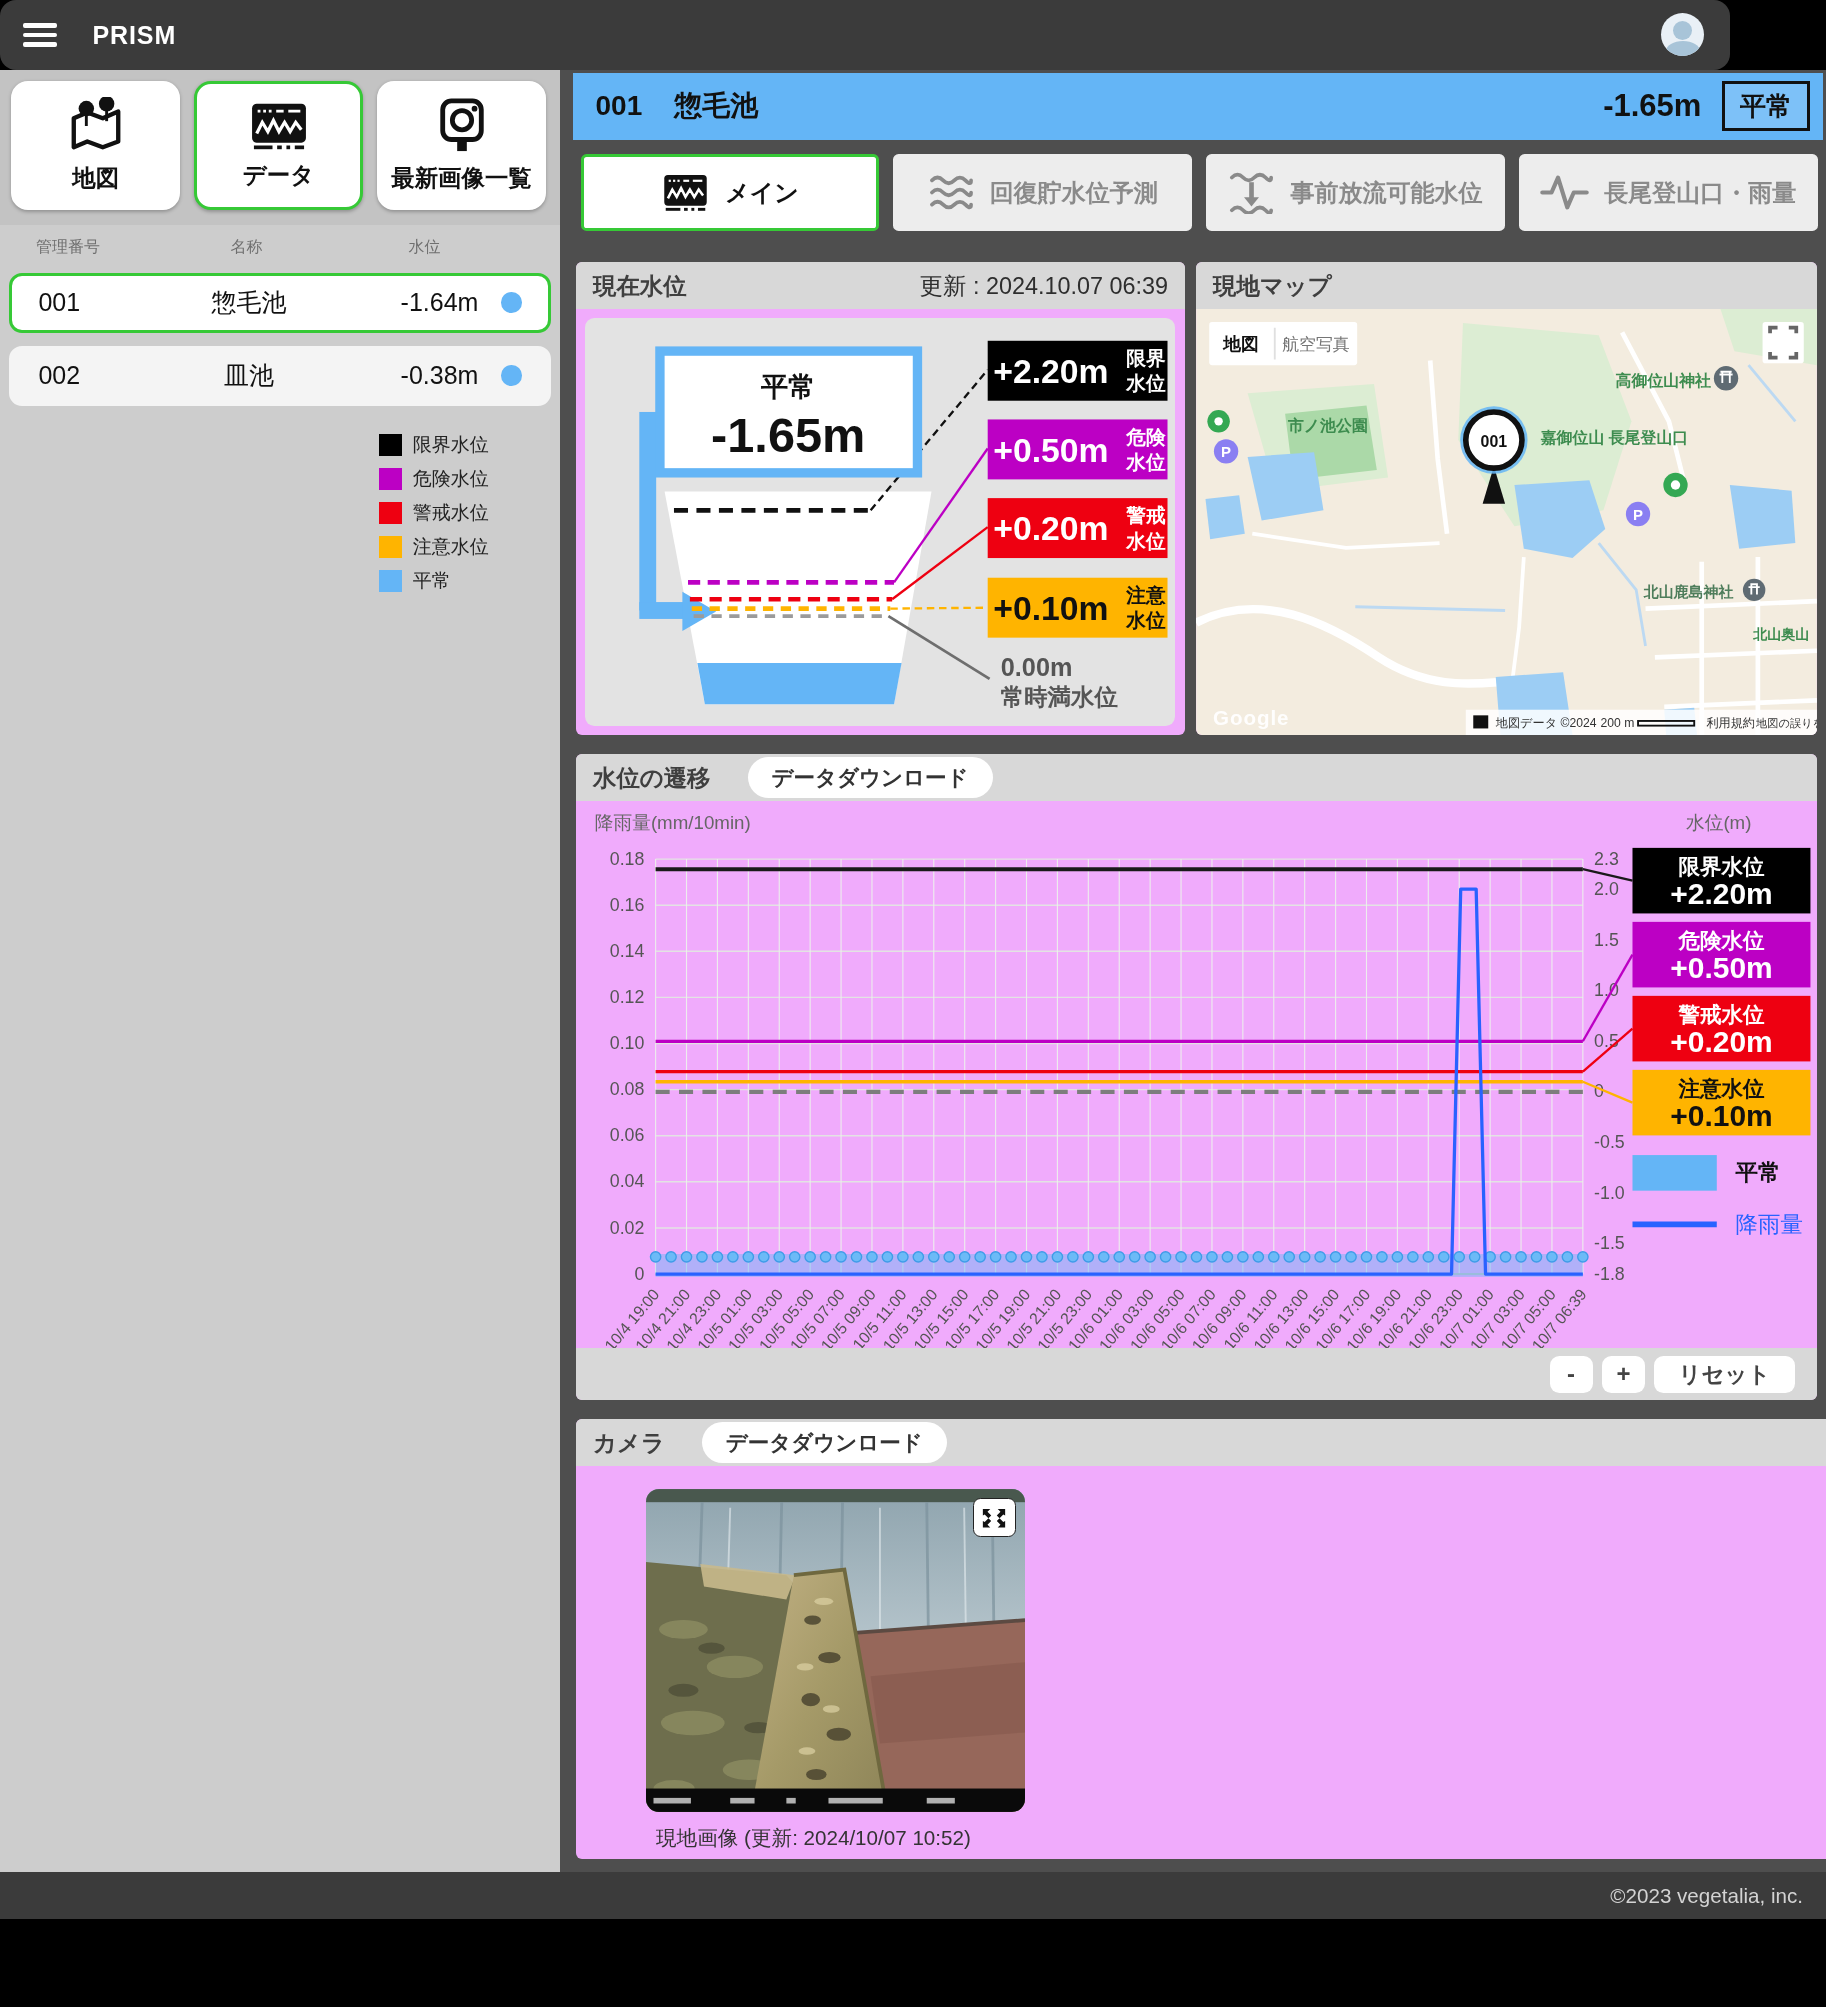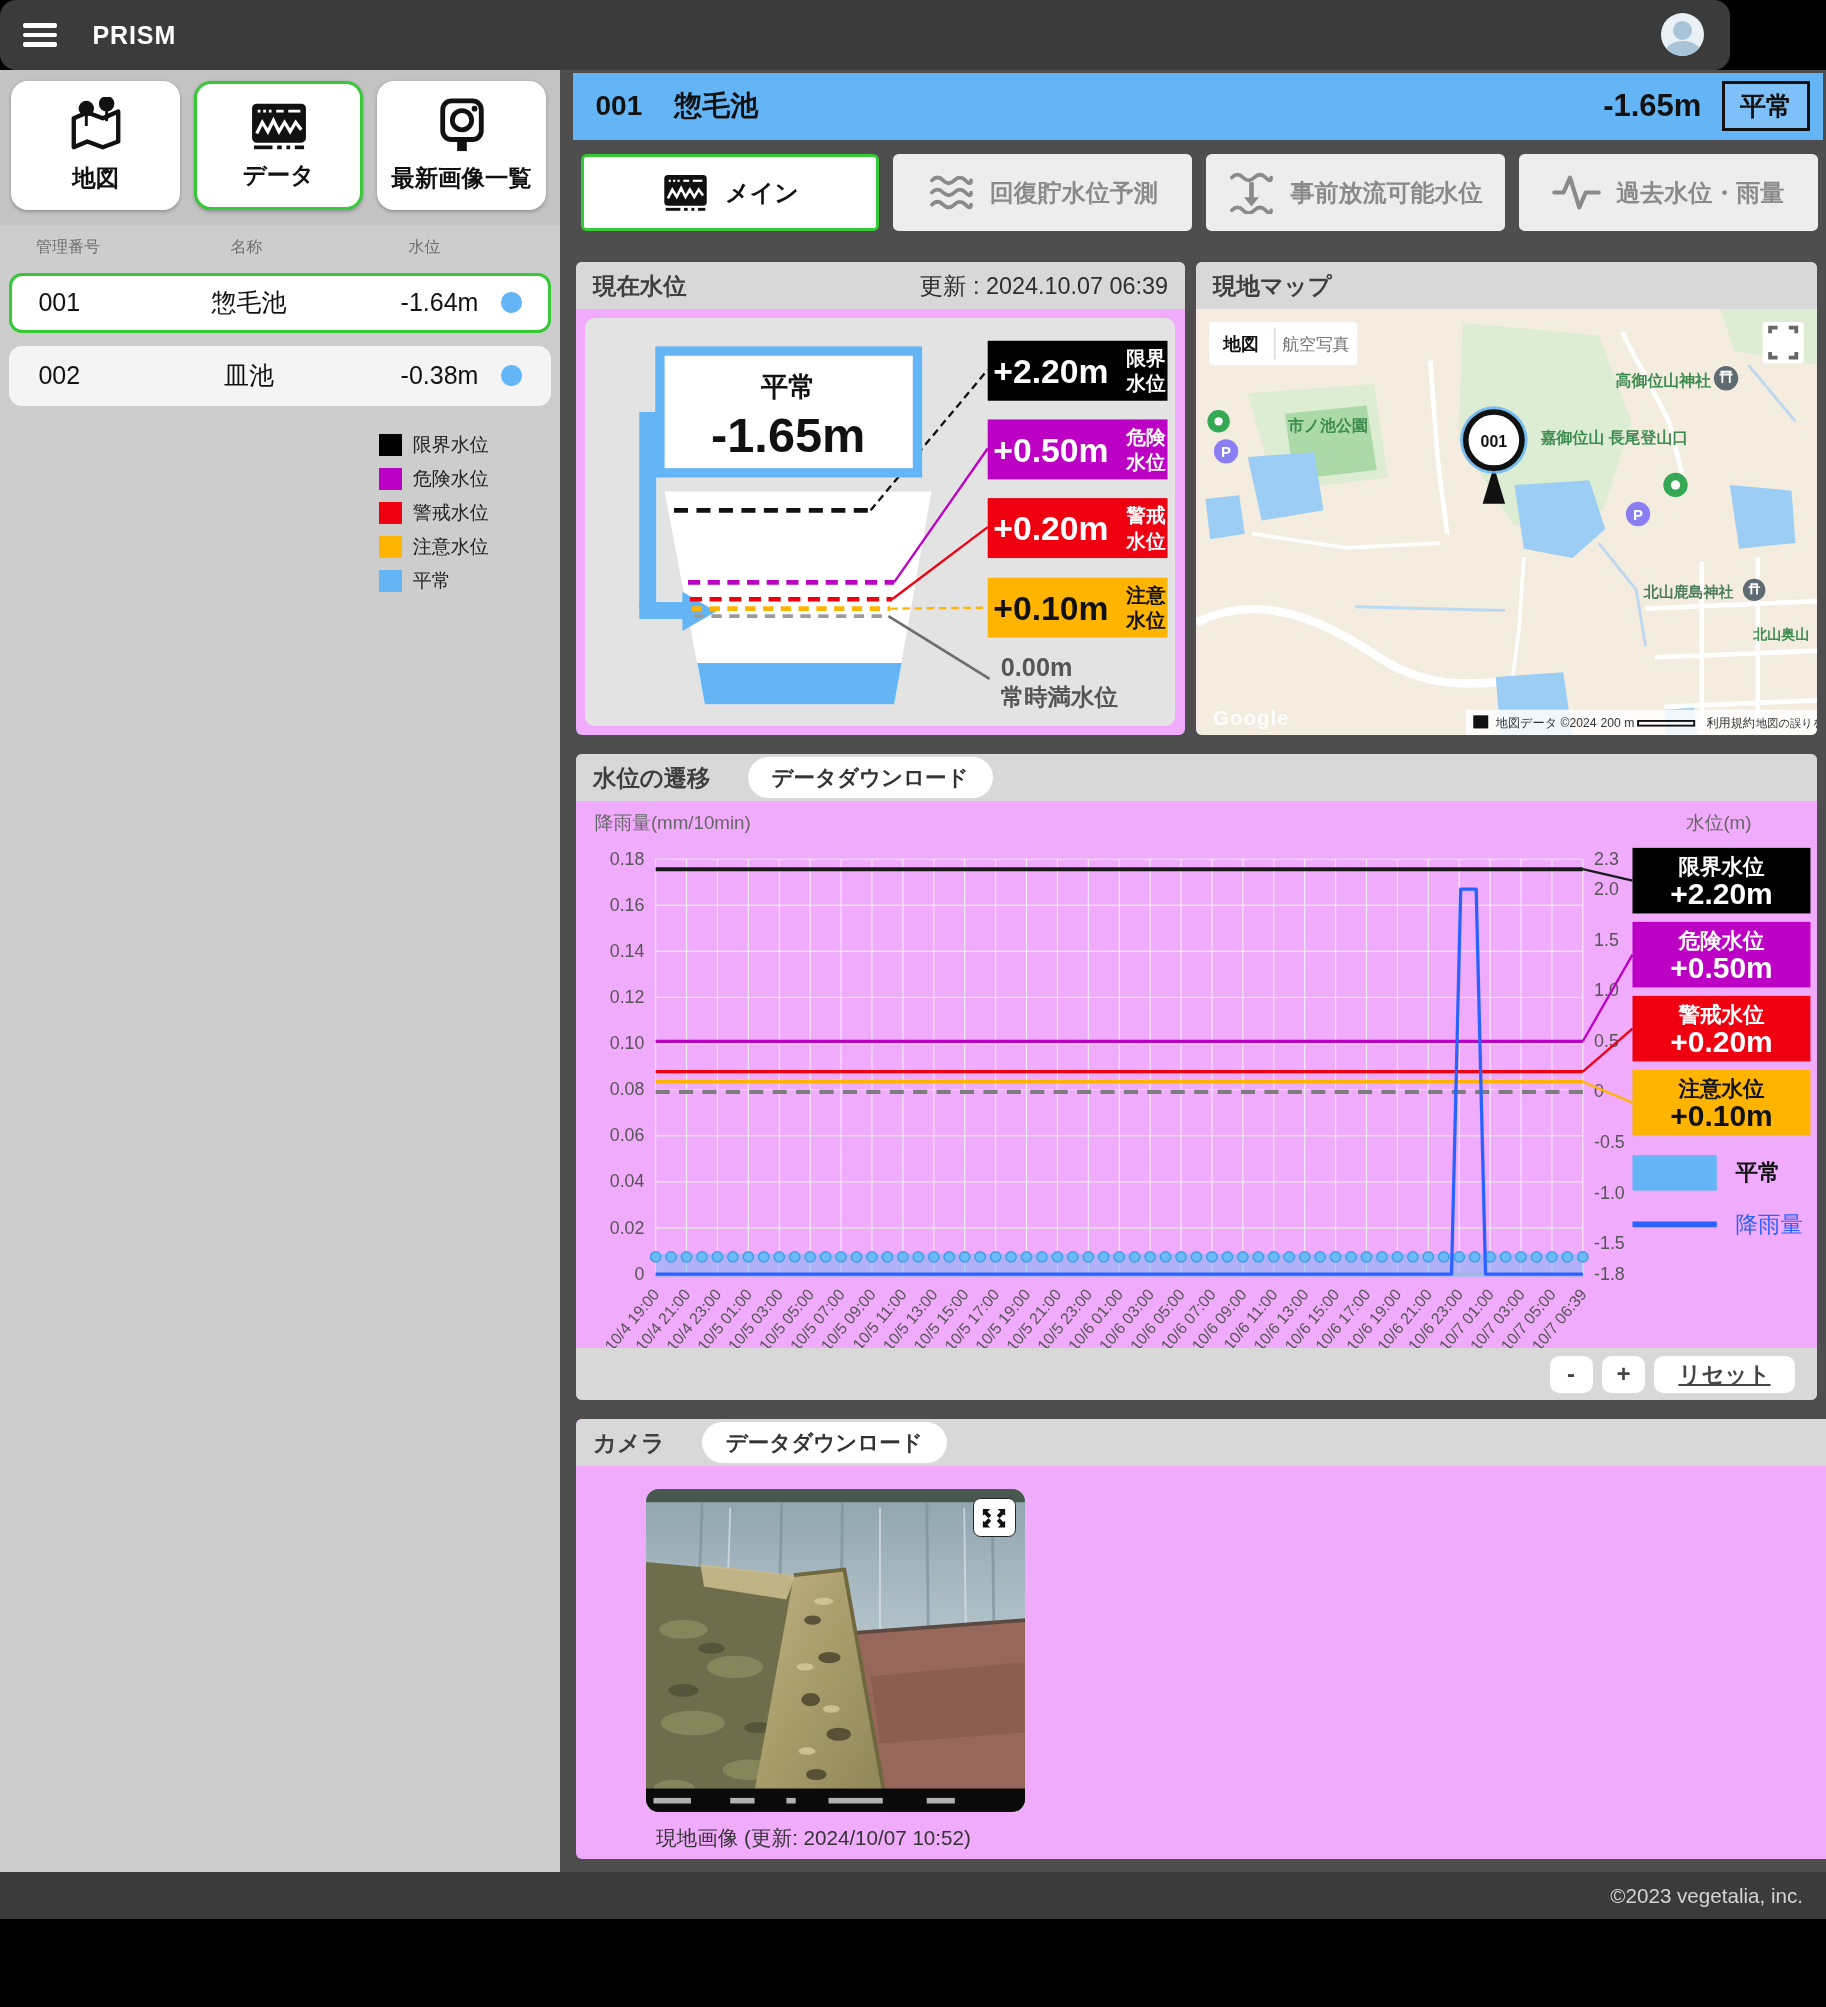--- a/index.html
+++ b/index.html
@@ -58,21 +58,21 @@
   #panel-current { left:16px; top:192px; width:609px; height:473px; }
   #diagram-wrap { position:absolute; left:9.4px; top:56px; width:590px; height:408px; background:#e3e3e3; border-radius:9.4px; }
 
   #panel-map { left:636px; top:192px; width:621px; height:473px; }
   #map-body { position:absolute; left:0; top:47px; width:621px; height:426px; }
 
   #panel-chart { left:16px; top:684px; width:1241px; height:646px; }
   #chart-body { position:absolute; left:0; top:47px; width:1107px; height:548px; }
   .chart-foot { position:absolute; left:0; bottom:0; width:1241px; height:52px; background:#d8d8d8; display:flex; align-items:center; justify-content:flex-end; gap:9.4px; padding-right:22.5px; }
   .zbtn { background:#fff; border-radius:9.4px; min-width:43px; height:37px; display:flex; align-items:center; justify-content:center; font-size:24px; font-weight:bold; color:#444; cursor:pointer; }
-  .zbtn.reset { padding:0 24px; font-size:22.5px;text-decoration:underline; }
+  .zbtn.reset { padding:0 24px; font-size:22.5px; }
 
   #panel-camera { left:16px; top:1349px; width:1404px; height:440px; }
   #photo { position:absolute; left:70px; top:70px; width:379px; height:323px; border-radius:13px; overflow:hidden; background:#9db0ba; }
   #photo-caption { position:absolute; left:80px; top:405px; font-size:20.6px; color:#333; }
   .expand-btn { position:absolute; right:9.4px; top:9.4px; width:43px; height:39px; background:#fff; border:1.9px solid #222; border-radius:7.5px; display:flex; align-items:center; justify-content:center; cursor:pointer; }
 
   
   .footerbar { position:absolute; left:0; top:1872px; width:1827px; height:47px; background:#3b3b3b; display:flex; align-items:center; justify-content:flex-end; }
   .footerbar span { color:#d3d3d3; font-size:20.6px; margin-right:24px; }
 
@@ -227,21 +227,21 @@
           <line x1="25" y1="12" x2="25" y2="30" stroke="#8a8a8a" stroke-width="5"></line>
           <polygon points="17,28 33,28 25,38" fill="#8a8a8a"></polygon>
           <path d="M4 42 Q10 36 16 42 T28 42 T40 42 T46 42" fill="none" stroke="#8a8a8a" stroke-width="4" stroke-linecap="round"></path>
         </svg>
         <span>事前放流可能水位</span>
       </div>
       <div class="tab">
         <svg width="49" height="37" viewBox="0 0 52 40">
           <polyline points="2,20 12,20 19,4 29,36 36,20 50,20" fill="none" stroke="#8a8a8a" stroke-width="4.5" stroke-linejoin="round" stroke-linecap="round"></polyline>
         </svg>
-        <span>過去水位・雨量</span>
+        <span>長尾登山口・雨量</span>
       </div>
     </div>
 
     <div class="panel" id="panel-current">
       <div class="panel-hd">
         <span class="ttl">現在水位</span>
         <span class="upd">更新 : 2024.10.07 06:39</span>
       </div>
       <div id="diagram-wrap">
         <svg id="diagram-svg" width="590" height="408" viewBox="0 0 630 435">

